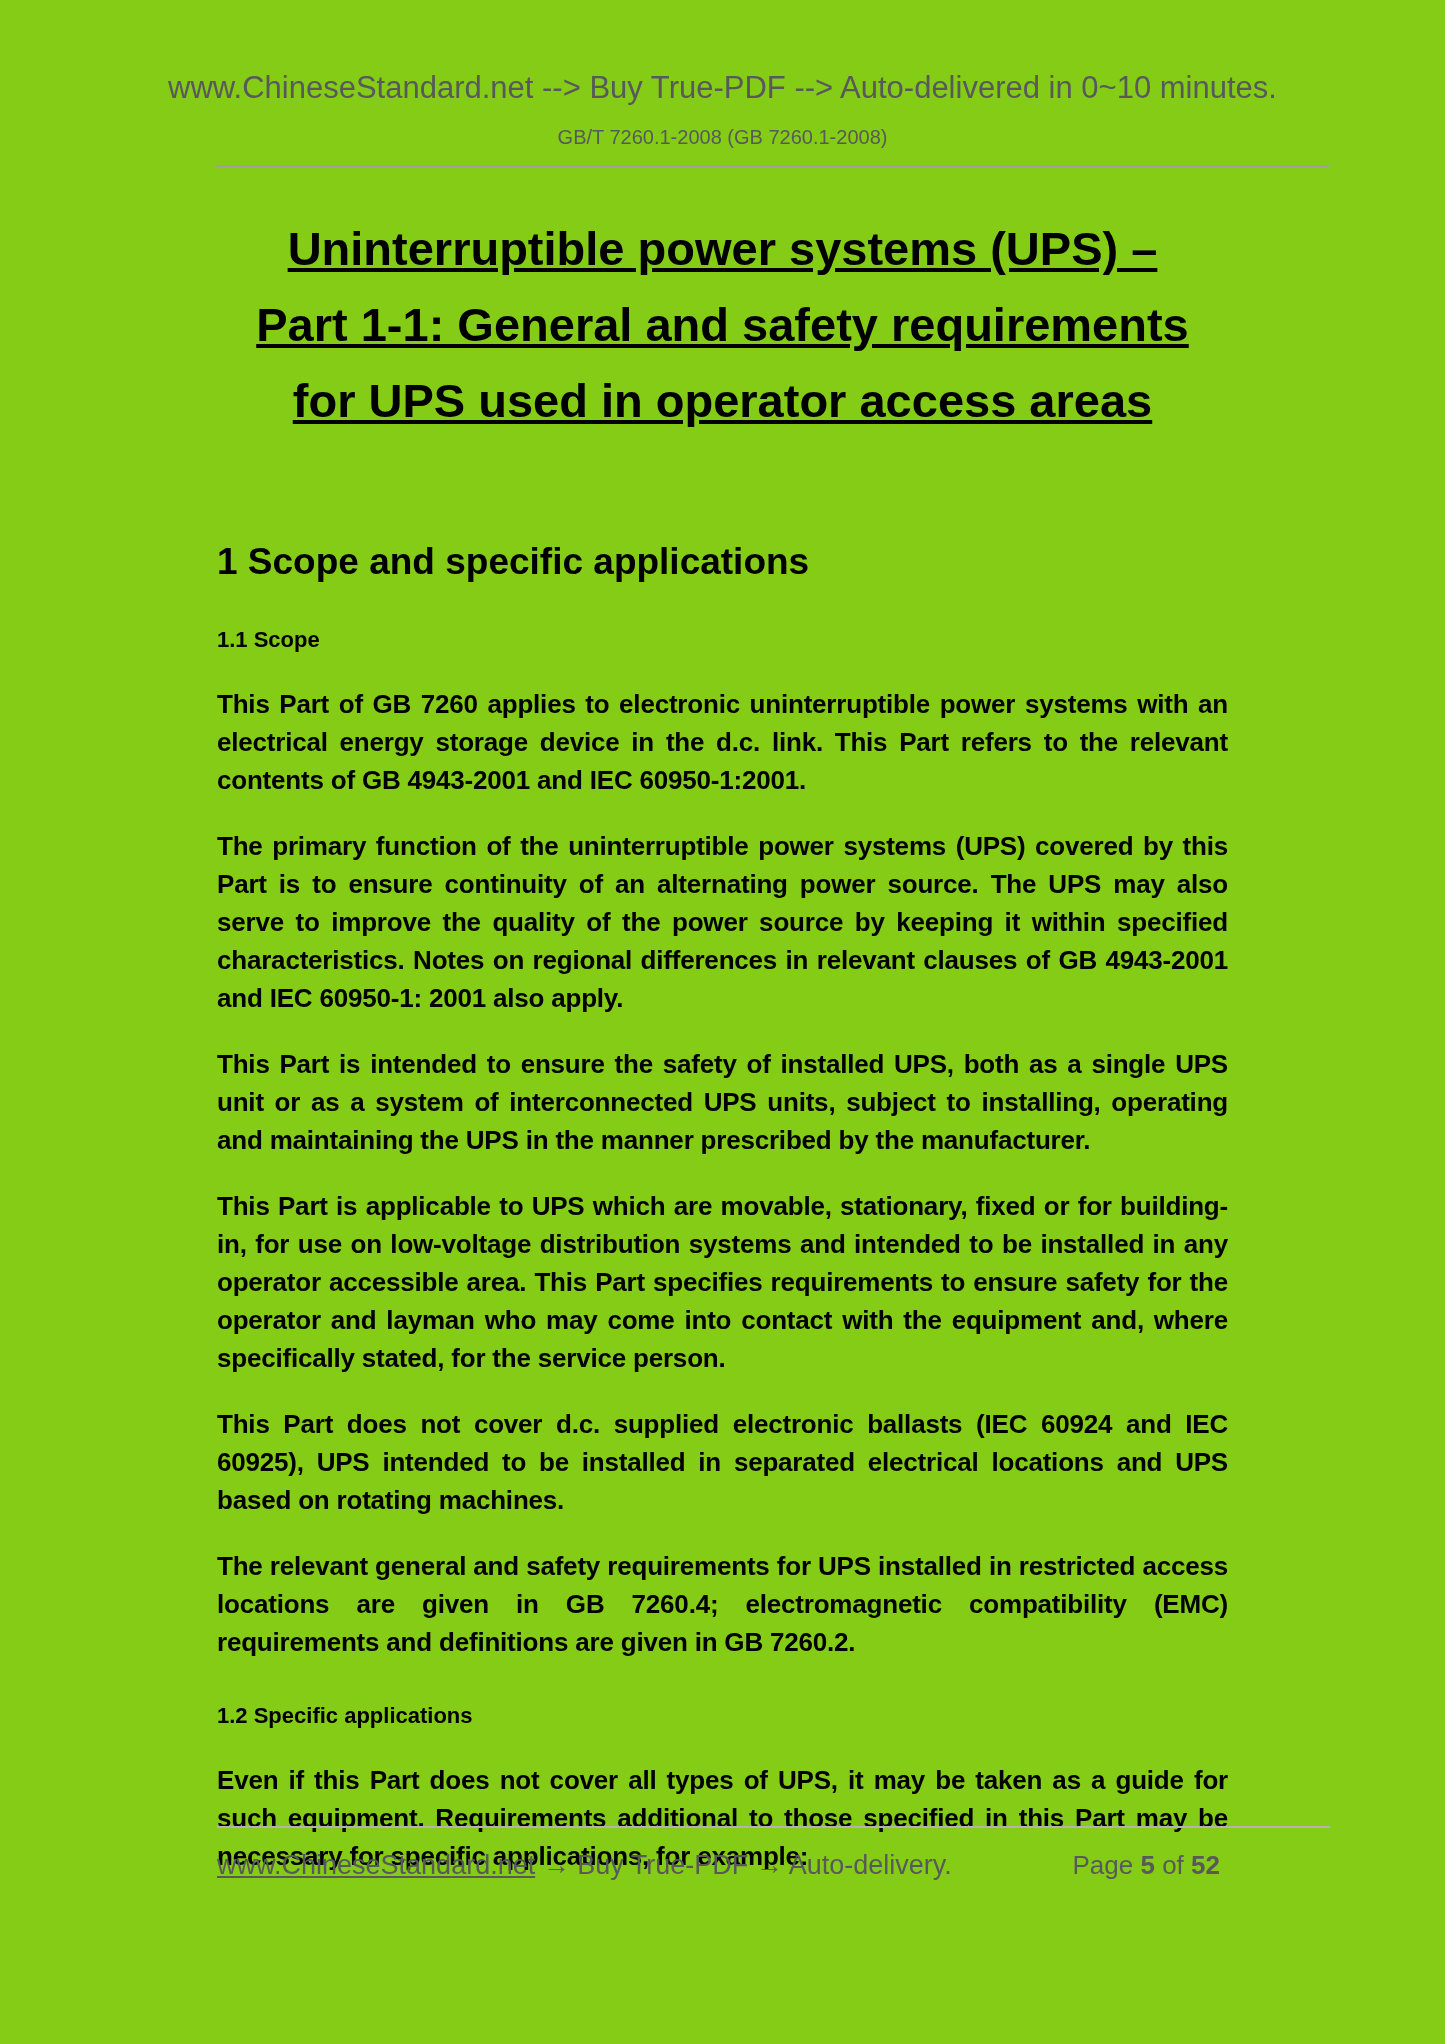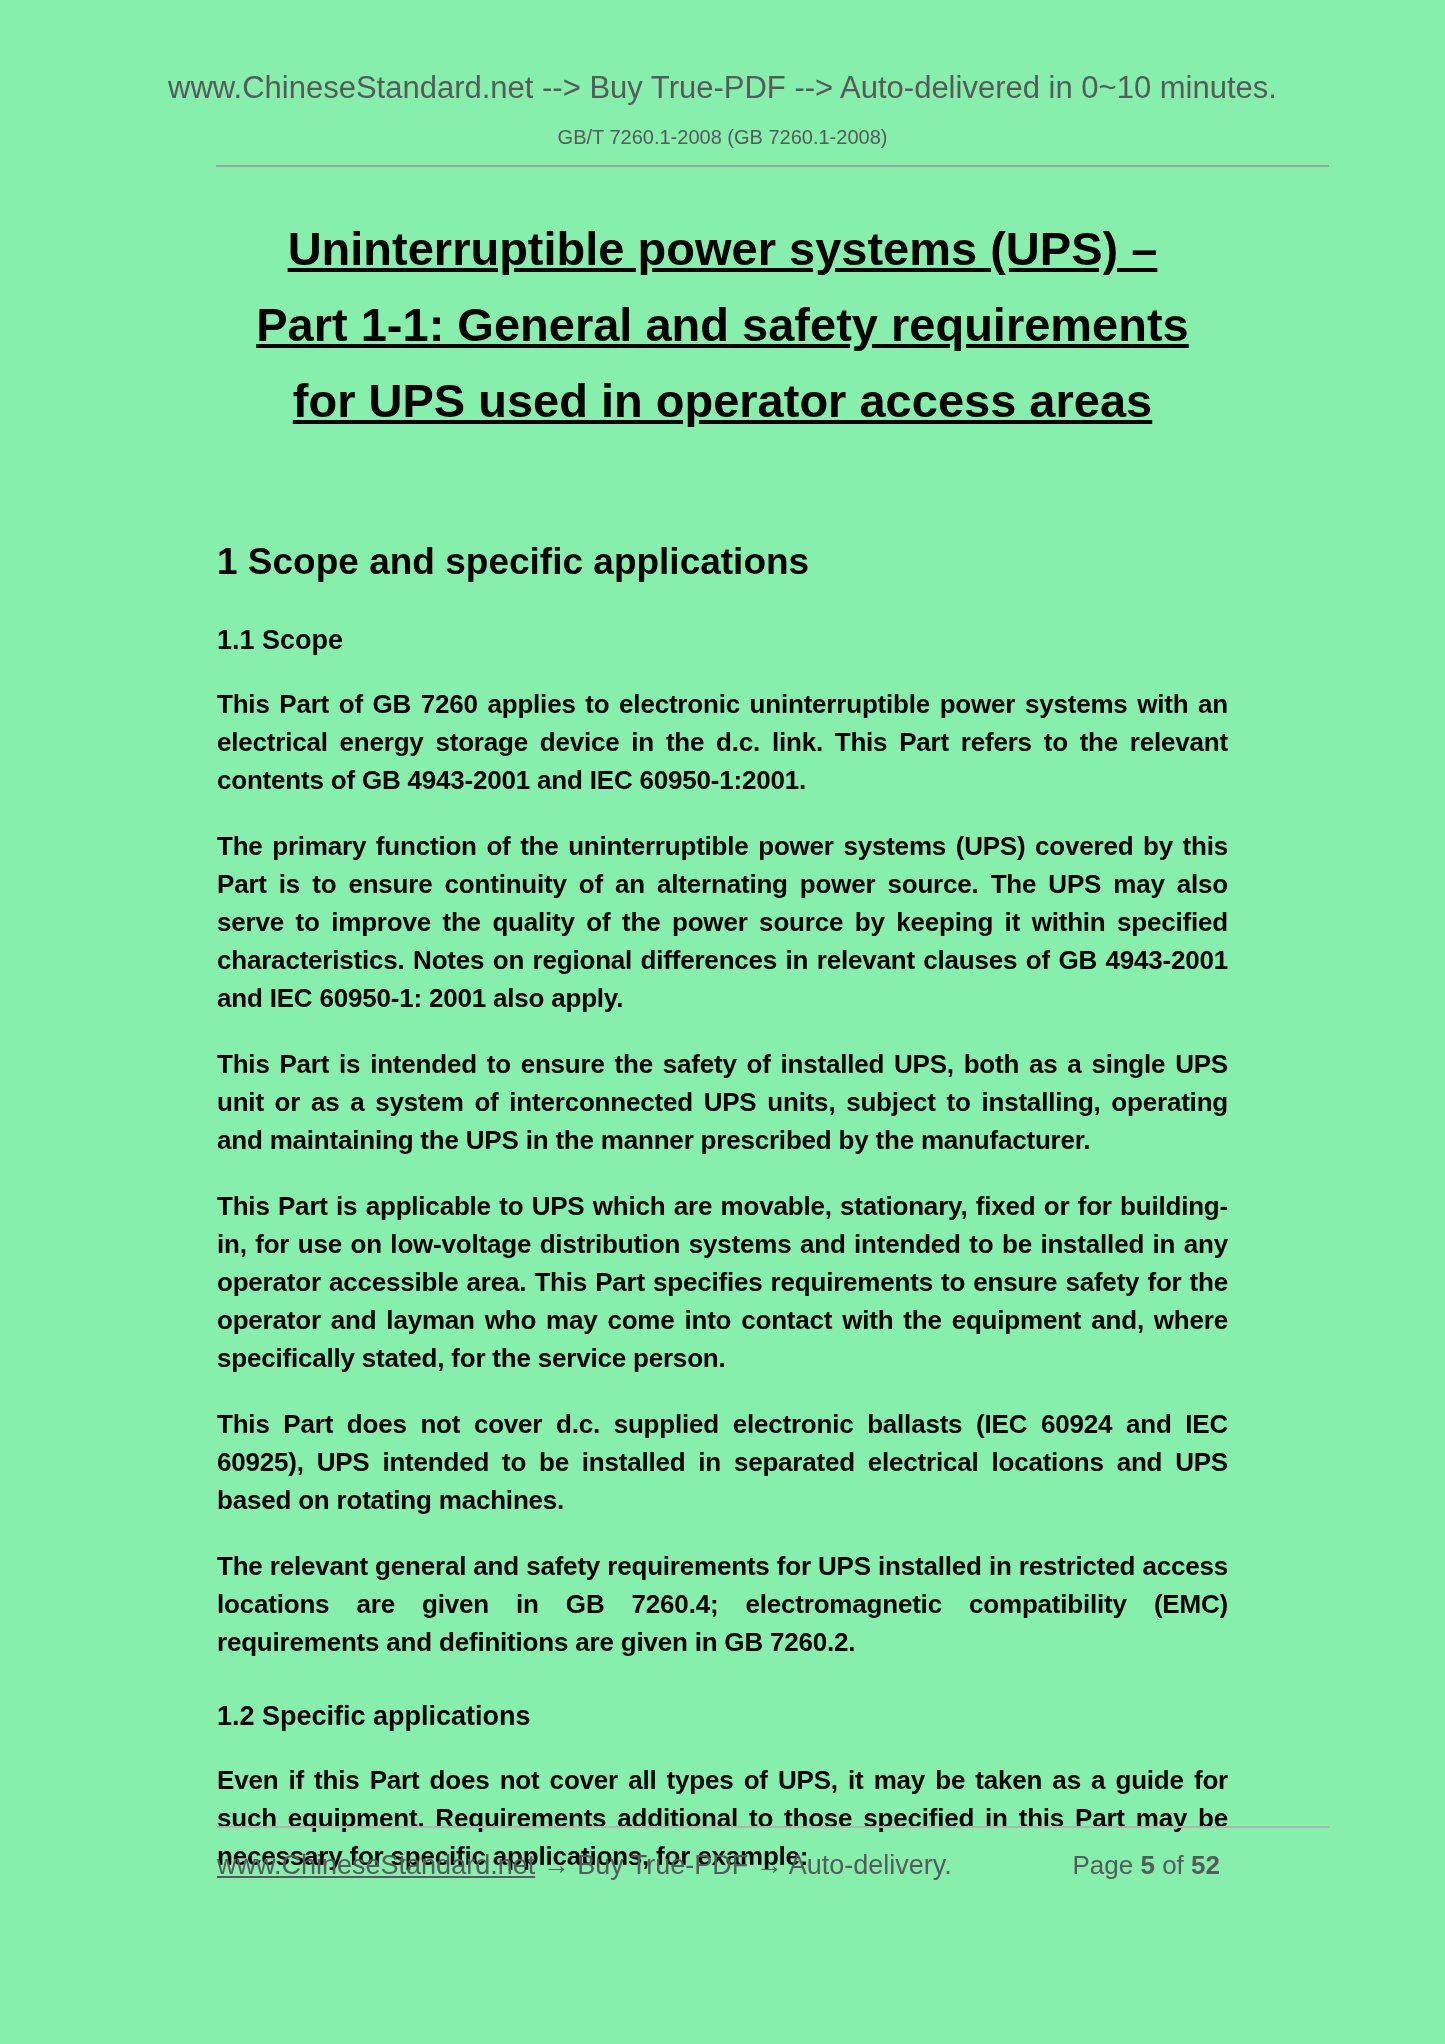--- a/index.html
+++ b/index.html
@@ -6,21 +6,21 @@
     --header-gray:#58595b;
     --rule-gray:#9d9fa2;
     --footer-rule:#b3b3b3;
     --text-black:#000000;
   }
   html,body{margin:0;padding:0;background:#e8e8e8;}
   .page{
     position:relative;
     width:1445px;height:2044px;
     margin:0 auto;
-    background:#86efac;
+    background:#84cc16;
     font-family:"Liberation Sans","DejaVu Sans",sans-serif;
     color:var(--text-black);
     overflow:hidden;
   }
   
   .header{padding-top:70px;text-align:center;color:var(--header-gray);}
   .header-line1{font-size:31px;line-height:36px;}
   .header-line2{font-size:20px;line-height:30px;margin-top:16px;}
   .top-rule{
     height:2px;background:var(--rule-gray);
@@ -34,21 +34,21 @@
     text-decoration:underline;
   }
   
   .content{margin-left:217px;width:1011px;}
   .h1{
     margin:100px 0 0 0;
     font-size:37px;font-weight:bold;line-height:46px;
   }
   .h2{
     margin:38px 0 0 0;
-    font-size:27px;font-weight:bold;line-height:34px;
+    font-size:22px;font-weight:bold;line-height:34px;
   }
   .para{
     margin:28px 0 0 0;
     font-size:26px;line-height:38px;
     letter-spacing:-0.2px;
     text-align:justify;
     font-weight:bold;
   }
   
   .footer{

